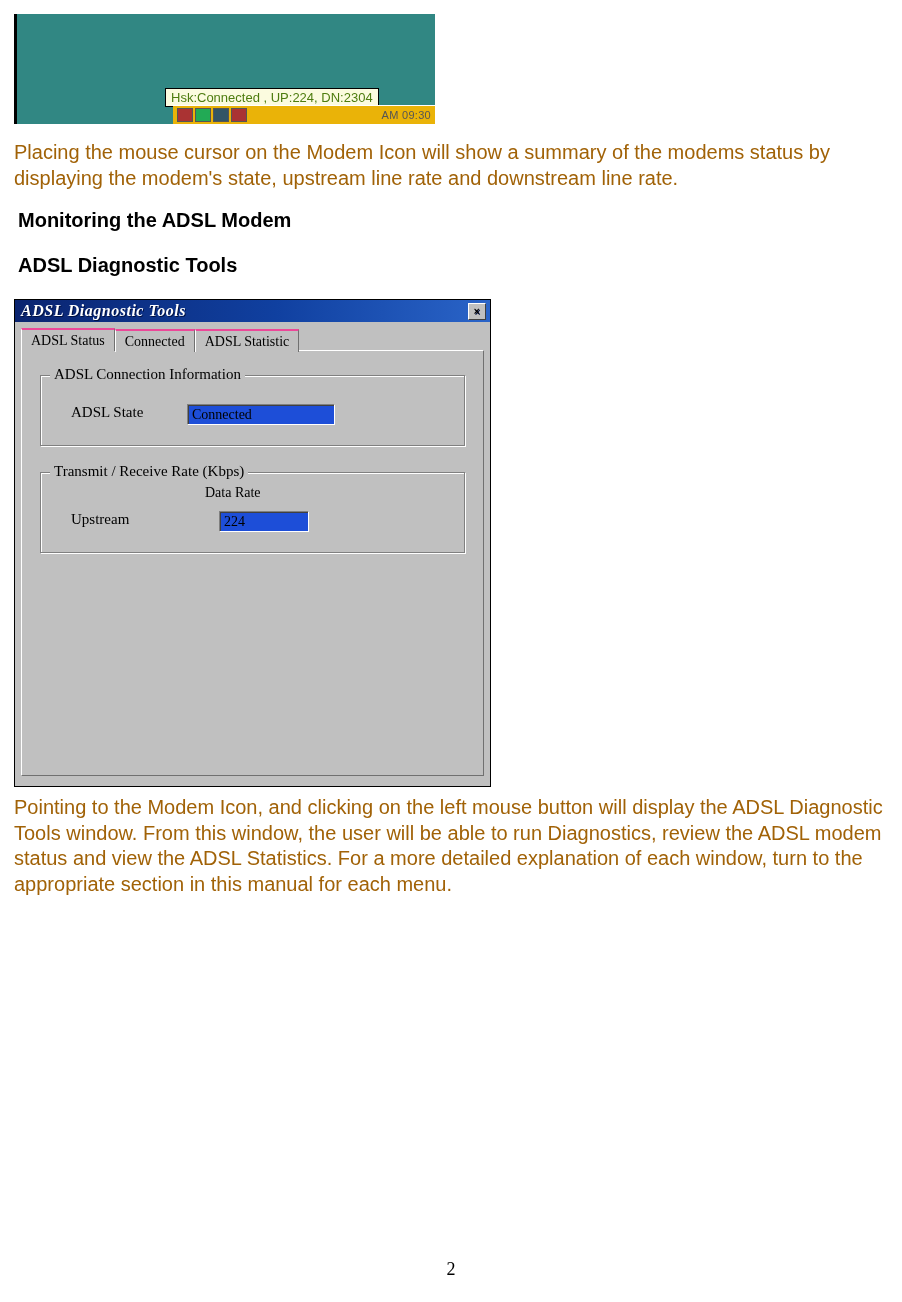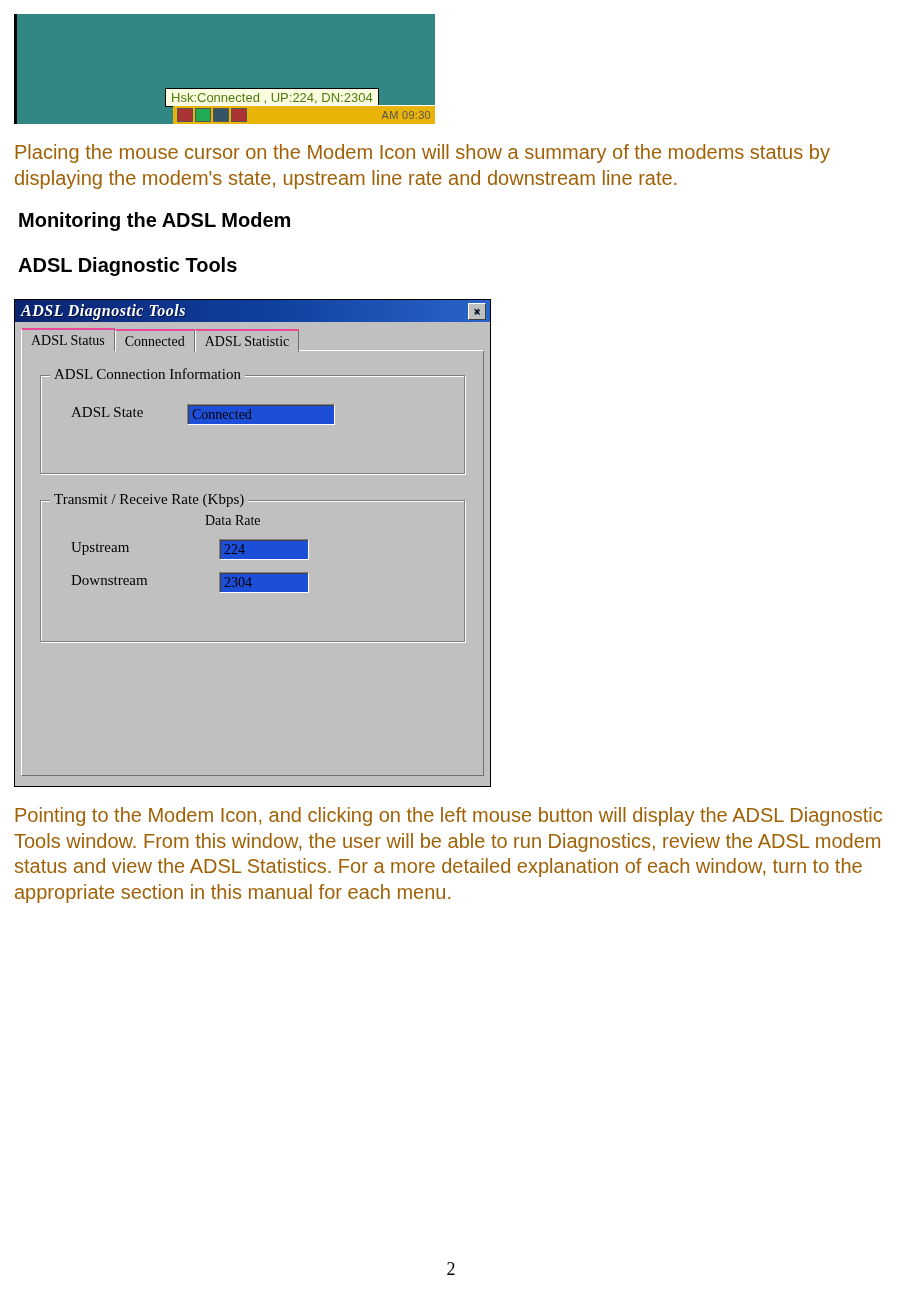--- a/index.html
+++ b/index.html
@@ -157,21 +157,21 @@
     border-bottom: 1px solid #707070;
     background: #c0c0c0;
     padding: 24px 18px 30px 18px;
     min-height: 370px;
   }
 
   
   .group {
     border: 1px solid #808080;
     box-shadow: inset 1px 1px 0 #fff, 1px 1px 0 #fff;
-    padding: 18px 14px 36px 14px;
+    padding: 18px 14px 8px 14px;
     margin-bottom: 26px;
     position: relative;
   }
   .group-title {
     position: absolute;
     top: -10px;
     left: 9px;
     background: #c0c0c0;
     padding: 0 4px;
     font-family: "Times New Roman", serif;
@@ -263,26 +263,22 @@
           </div>
         </div>
 
         <div class="group">
           <div class="group-title">Transmit / Receive Rate  (Kbps)</div>
           <div class="group-subtitle">Data Rate</div>
           <div class="row wide">
             <div class="lbl">Upstream</div>
             <div class="ro-input narrow">224</div>
           </div>
-          <div class="row wide">
-            <div class="lbl">Downstream</div>
-            <div class="ro-input narrow">2304</div>
-          </div>
         </div>
 
       </div>
     </div>
   </div>
 
-  <p class="para" style="margin-top:16px;">Pointing to the Modem Icon, and clicking on the left mouse button will display the ADSL Diagnostic Tools window.  From this window, the user will be able to run Diagnostics, review the ADSL modem status and view the ADSL Statistics.  For a more detailed explanation of each window, turn to the appropriate section in this manual for each menu.</p>
+  <p class="para" style="margin-top:8px;">Pointing to the Modem Icon, and clicking on the left mouse button will display the ADSL Diagnostic Tools window.  From this window, the user will be able to run Diagnostics, review the ADSL modem status and view the ADSL Statistics.  For a more detailed explanation of each window, turn to the appropriate section in this manual for each menu.</p>
 
   <div class="pagenum">2</div>
 </div>
 
 </body></html>

